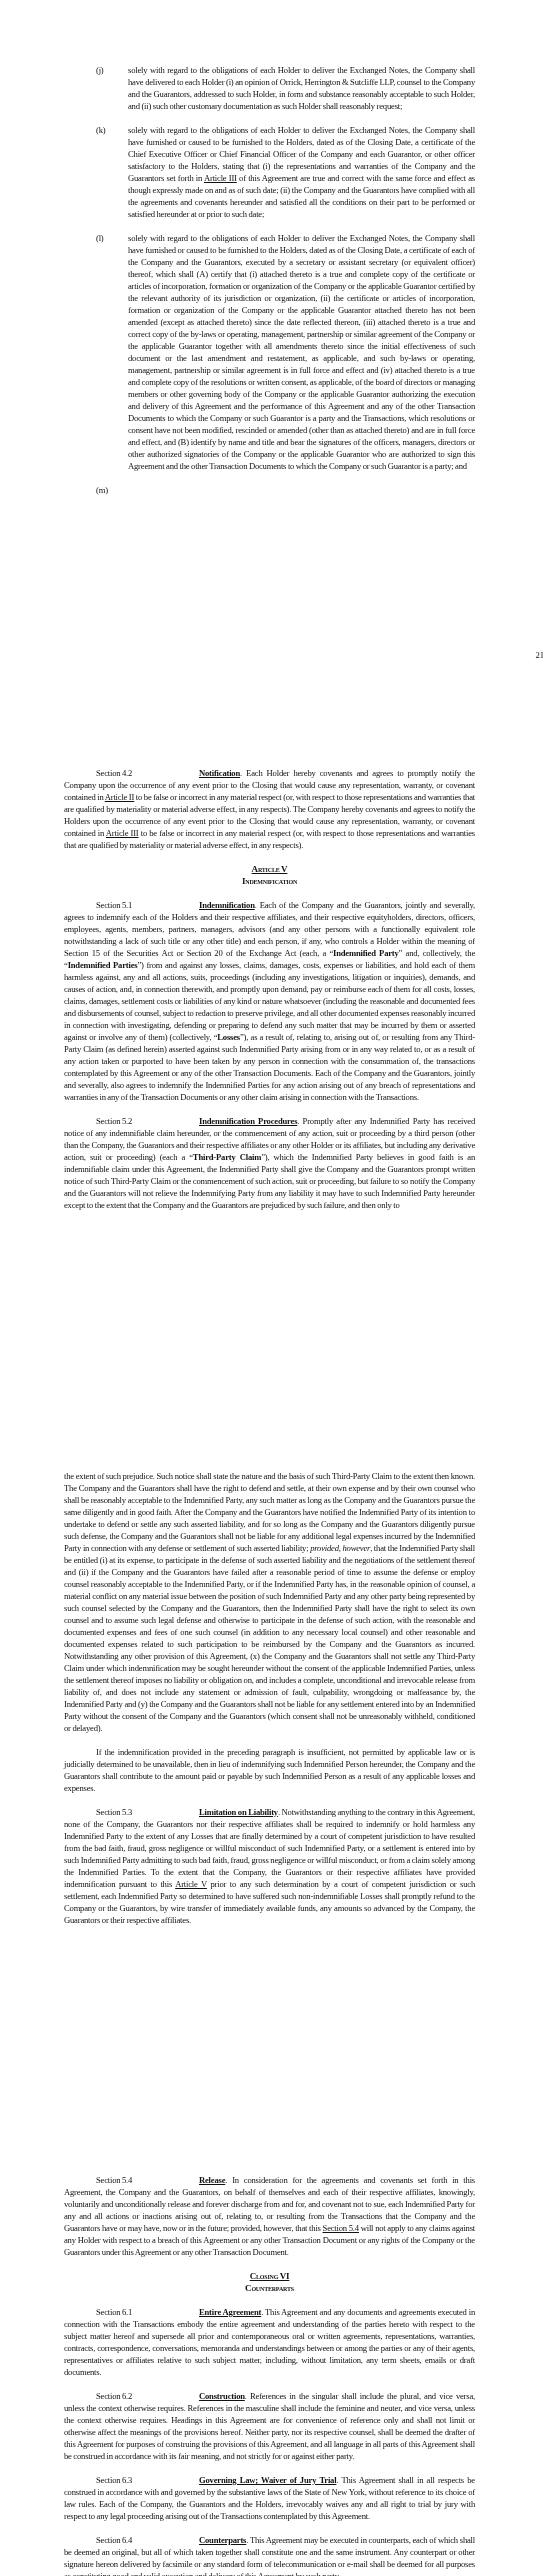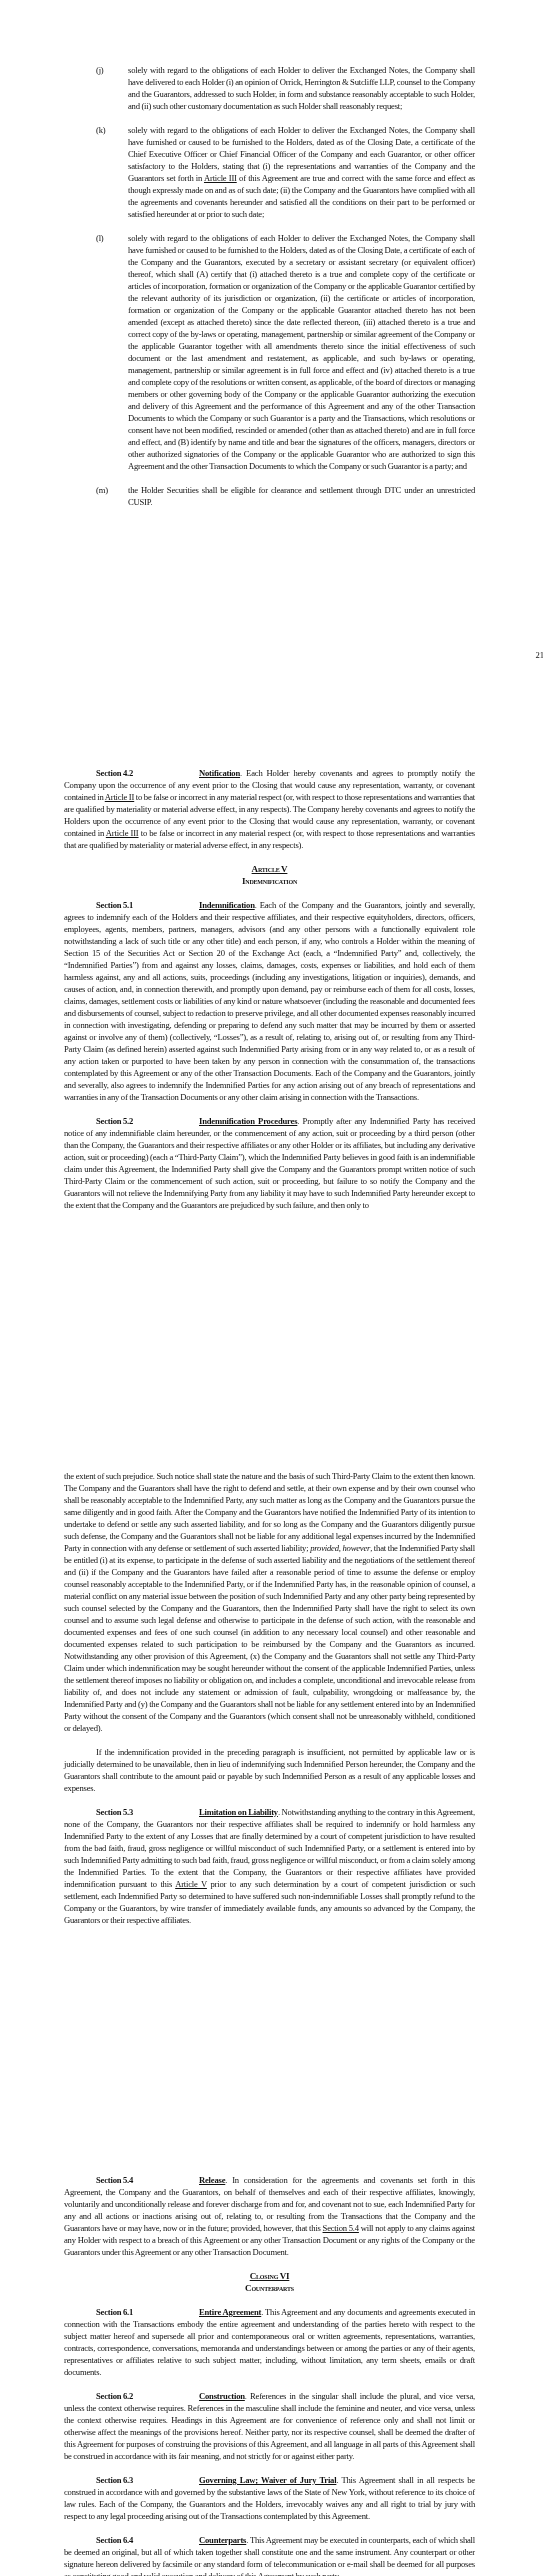--- a/index.html
+++ b/index.html
@@ -43,24 +43,24 @@
     position: relative;
     padding-left: 64px;
     margin: 0 0 12px 0;
   }
   .list-item .marker {
     position: absolute;
     left: 32px;
     top: 0;
   }
   .list-item .body { display: block; text-align: justify; }
-  .sec-num { font-weight: bold; display: inline-block; width: 59px; text-indent: 0; }
+  .sec-num { font-weight: normal; display: inline-block; width: 59px; text-indent: 0; }
   .sec-title { font-weight: bold; text-decoration: underline; padding-left: 44px; }
   .u { text-decoration: underline; }
-  b { font-weight: normal; }
+  b { font-weight: bold; }
   i { font-style: italic; }
   .article-heading {
     text-align: center;
     font-weight: bold;
     font-variant: small-caps;
     font-size: 9px;
     line-height: 12px;
     margin: 0 0 12px 0;
   }
   .article-heading .art-num { text-decoration: underline; display: block; }
@@ -78,21 +78,20 @@
     <div class="list-item">
       <span class="marker">(k)</span>
       <span class="body"><span>solely with regard to the obligations of each Holder to deliver the Exchanged Notes, the Company shall have furnished or caused to be furnished to the Holders, dated as of the Closing Date, a certificate of the Chief Executive Officer or Chief Financial Officer of the Company and each Guarantor, or other officer satisfactory to the Holders, stating that (i) the representations and warranties of the Company and the Guarantors set forth in </span><span class="u">Article III</span><span> of this Agreement are true and correct with the same force and effect as though expressly made on and as of such date; (ii) the Company and the Guarantors have complied with all the agreements and covenants hereunder and satisfied all the conditions on their part to be performed or satisfied hereunder at or prior to such date;</span></span>
     </div>
     <div class="list-item">
       <span class="marker">(l)</span>
       <span class="body">solely with regard to the obligations of each Holder to deliver the Exchanged Notes, the Company shall have furnished or caused to be furnished to the Holders, dated as of the Closing Date, a certificate of each of the Company and the Guarantors, executed by a secretary or assistant secretary (or equivalent officer) thereof, which shall (A) certify that (i) attached thereto is a true and complete copy of the certificate or articles of incorporation, formation or organization of the Company or the applicable Guarantor certified by the relevant authority of its jurisdiction or organization, (ii) the certificate or articles of incorporation, formation or organization of the Company or the applicable Guarantor attached thereto has not been amended (except as attached thereto) since the date reflected thereon, (iii) attached thereto is a true and correct copy of the by-laws or operating, management, partnership or similar agreement of the Company or the applicable Guarantor together with all amendments thereto since the initial effectiveness of such document or the last amendment and restatement, as applicable, and such by-laws or operating, management, partnership or similar agreement is in full force and effect and (iv) attached thereto is a true and complete copy of the resolutions or written consent, as applicable, of the board of directors or managing members or other governing body of the Company or the applicable Guarantor authorizing the execution and delivery of this Agreement and the performance of this Agreement and any of the other Transaction Documents to which the Company or such Guarantor is a party and the Transactions, which resolutions or consent have not been modified, rescinded or amended (other than as attached thereto) and are in full force and effect, and (B) identify by name and title and bear the signatures of the officers, managers, directors or other authorized signatories of the Company or the applicable Guarantor who are authorized to sign this Agreement and the other Transaction Documents to which the Company or such Guarantor is a party; and</span>
     </div>
     <div class="list-item">
       <span class="marker">(m)</span>
-      <span class="body">the Holder Securities shall be eligible for clearance and settlement through DTC under an unrestricted CUSIP.</span>
     </div>
   </div>
   <div class="page-number">21</div>
 </div>
 
 <div class="page" style="top:703px;">
   <div class="page-content">
     <p class="indent"><span class="sec-num">Section 4.2</span><span class="sec-title">Notification</span><span>. Each Holder hereby covenants and agrees to promptly notify the Company upon the occurrence of any event prior to the Closing that would cause any representation, warranty, or covenant contained in </span><span class="u">Article II</span><span> to be false or incorrect in any material respect (or, with respect to those representations and warranties that are qualified by materiality or material adverse effect, in any respects). The Company hereby covenants and agrees to notify the Holders upon the occurrence of any event prior to the Closing that would cause any representation, warranty, or covenant contained in </span><span class="u">Article III</span><span> to be false or incorrect in any material respect (or, with respect to those representations and warranties that are qualified by materiality or material adverse effect, in any respects).</span></p>
 
     <div class="article-heading">

